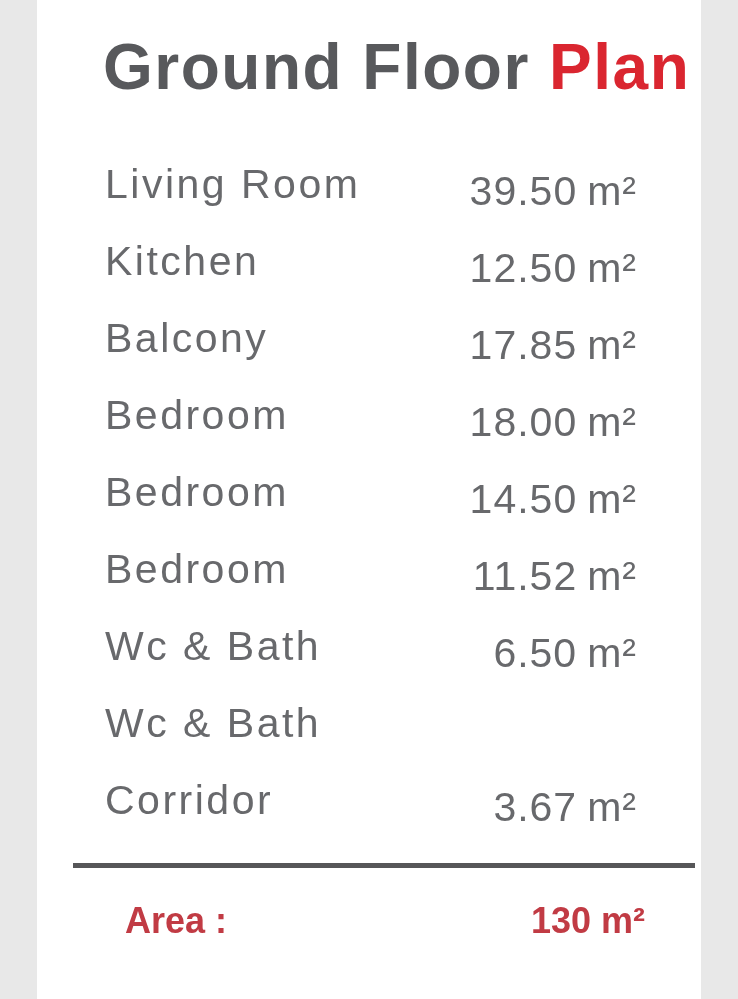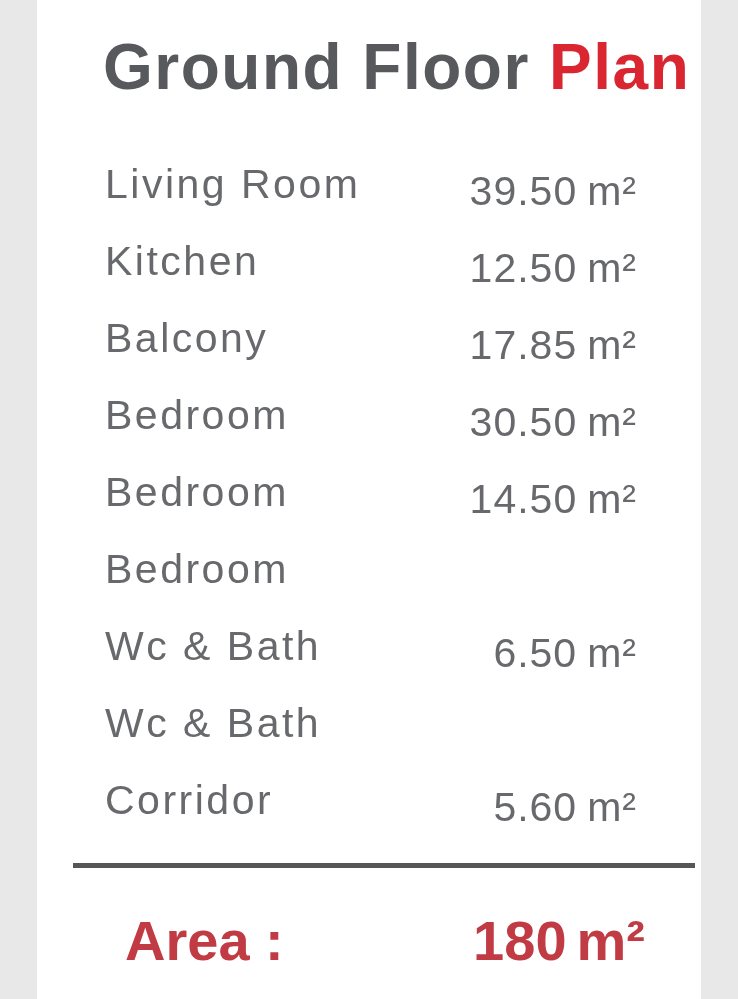--- a/index.html
+++ b/index.html
@@ -45,24 +45,24 @@
   .row .value .unit { margin-left: 10px; }
   .divider {
     margin: 24px 6px 0 36px;
     height: 5px;
     background: var(--divider-gray);
   }
   .total-row {
     display: flex;
     justify-content: space-between;
     align-items: center;
-    margin-top: 40px;
+    margin-top: 32px;
     padding-left: 88px;
     padding-right: 56px;
-    font-size: 56px;
+    font-size: 36px;
     font-weight: bold;
     color: var(--total-red);
   }
   .total-row .total-value { white-space: nowrap; }
   .total-row .total-value .unit { margin-left: 10px; }
 </style>
 </head>
 <body>
 
 <div class="sheet">
@@ -81,48 +81,49 @@
       <span class="value"><span>12.50</span><span class="unit">m²</span></span>
     </div>
 
     <div class="row">
       <span class="name">Balcony</span>
       <span class="value"><span>17.85</span><span class="unit">m²</span></span>
     </div>
 
     <div class="row">
       <span class="name">Bedroom</span>
-      <span class="value"><span>30.50</span><span class="unit">m²</span></span>
+      <span class="value"><span>18.00</span><span class="unit">m²</span></span>
     </div>
 
     <div class="row">
       <span class="name">Bedroom</span>
       <span class="value"><span>14.50</span><span class="unit">m²</span></span>
     </div>
 
     <div class="row">
       <span class="name">Bedroom</span>
+      <span class="value"><span>11.52</span><span class="unit">m²</span></span>
     </div>
 
     <div class="row">
       <span class="name">Wc &amp; Bath</span>
       <span class="value"><span>6.50</span><span class="unit">m²</span></span>
     </div>
 
     <div class="row">
       <span class="name">Wc &amp; Bath</span>
     </div>
 
     <div class="row">
       <span class="name">Corridor</span>
-      <span class="value"><span>5.60</span><span class="unit">m²</span></span>
+      <span class="value"><span>3.67</span><span class="unit">m²</span></span>
     </div>
 
   </div>
 
   <div class="divider"></div>
 
   <div class="total-row">
     <span class="total-label">Area :</span>
-    <span class="total-value"><span>180</span><span class="unit">m²</span></span>
+    <span class="total-value"><span>130</span><span class="unit">m²</span></span>
   </div>
 
 </div>
 
 </body></html>

